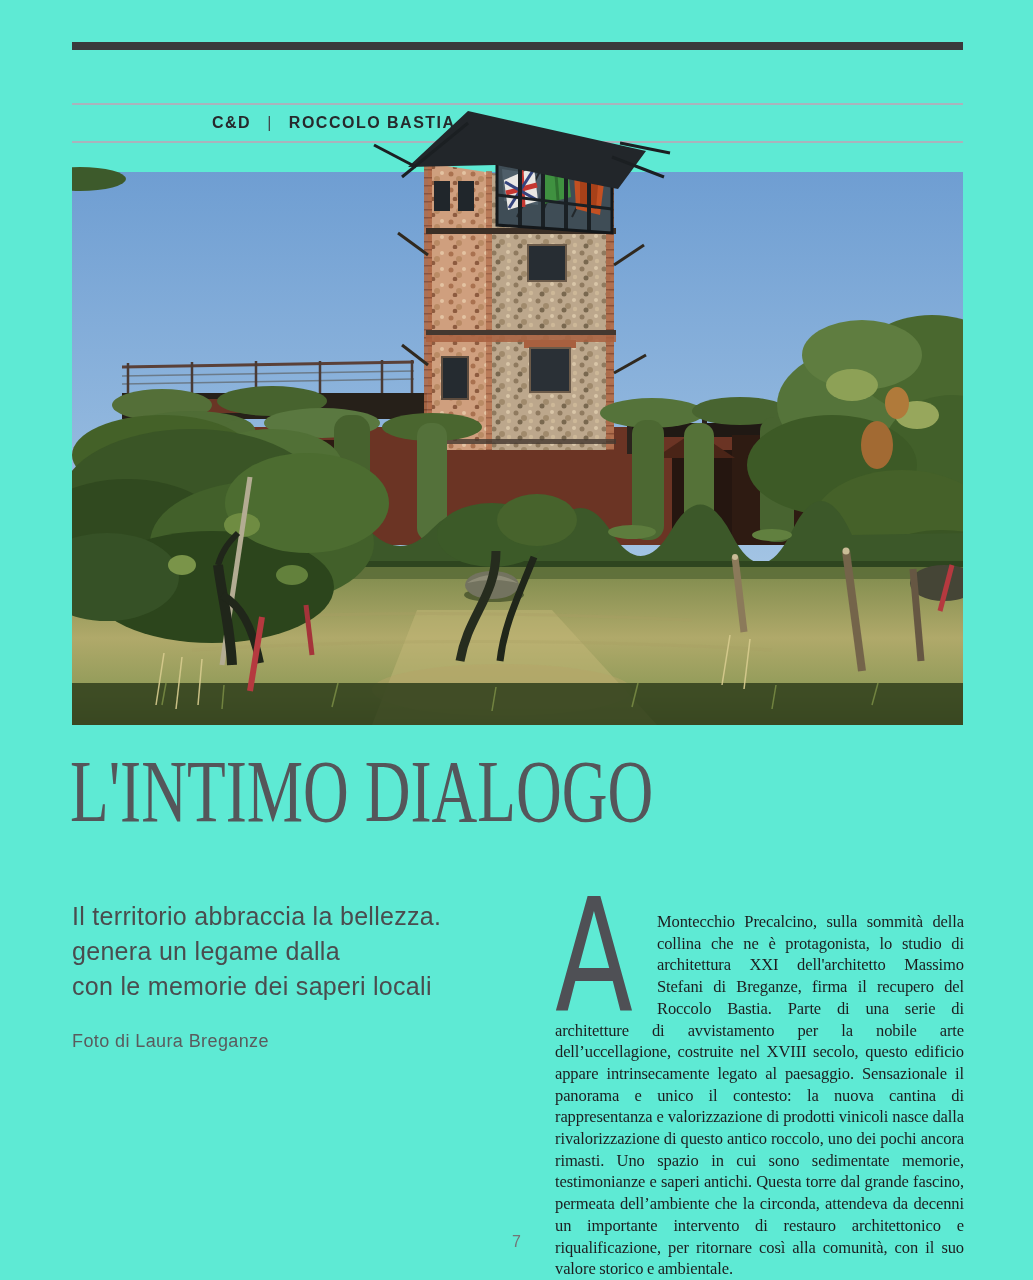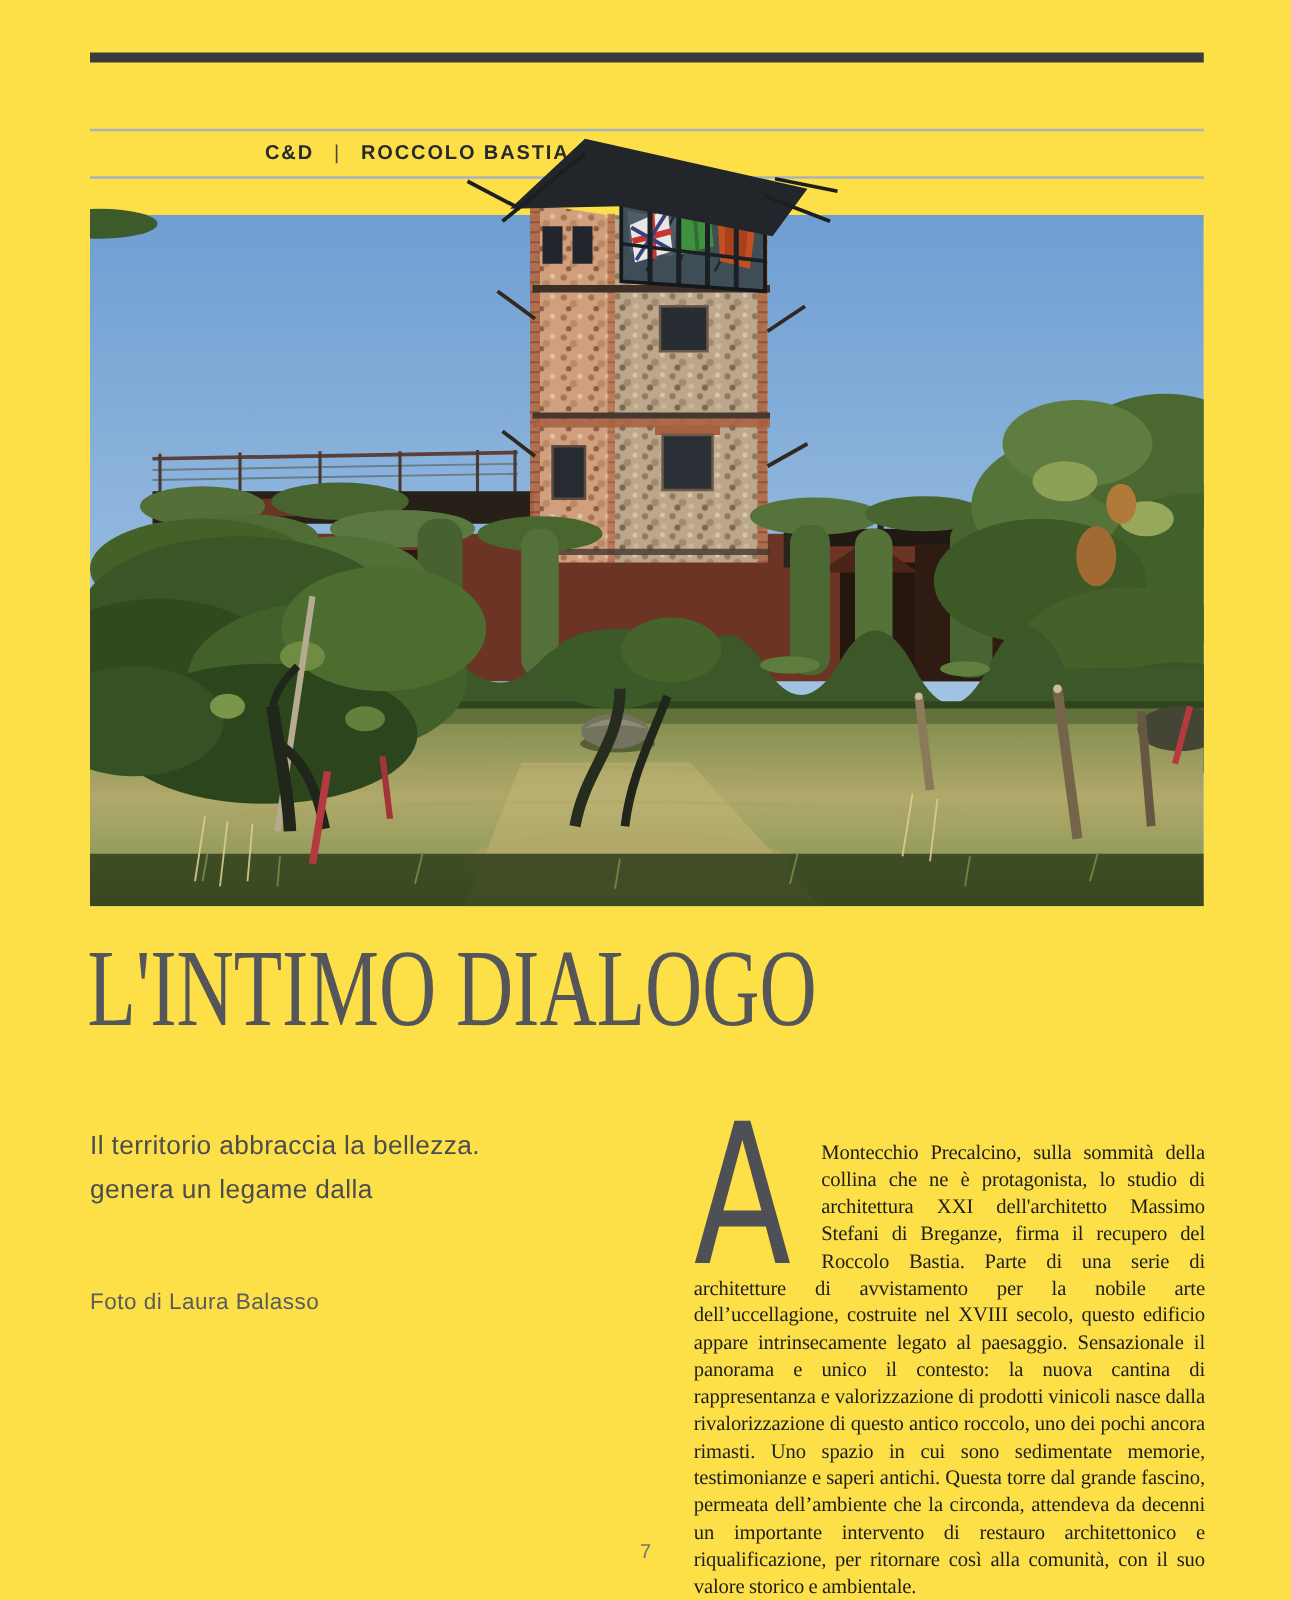--- a/index.html
+++ b/index.html
@@ -1,16 +1,16 @@
 <!DOCTYPE html>
 <html lang="it"><head>
 <meta charset="utf-8">
 <style>
   html,body{margin:0;padding:0;background:#ffffff;}
-  .page{position:relative;width:1033px;height:1280px;background:#fde047;overflow:hidden;
+  .page{position:relative;width:1033px;height:1280px;background:#5eead4;overflow:hidden;
         font-family:"Liberation Sans",sans-serif;}
   
   .topbar{position:absolute;left:72px;top:42px;width:891px;height:8px;background:#3a3a3c;}
   
   .masthead{position:absolute;left:72px;top:103px;width:891px;height:40px;box-sizing:border-box;
             border-top:2px solid #aab3bc;border-bottom:2px solid #aab3bc;
             display:flex;align-items:center;justify-content:space-between;
             padding:0 84px 0 140px;}
   .mast-left{display:flex;align-items:center;gap:16px;font-weight:bold;font-size:16px;
              letter-spacing:1.5px;color:#27292c;white-space:nowrap;}
@@ -21,21 +21,21 @@
   .photo svg{display:block;}
   
   .headline{position:absolute;left:70px;top:752px;color:#55565a;
             font-family:"Liberation Serif",serif;font-weight:normal;}
   .headline .l1{display:inline-block;font-size:88px;line-height:.9;white-space:nowrap;
                 transform:scaleX(.72);transform-origin:0 0;}
   .headline .l2{display:inline-block;font-size:66px;line-height:.95;white-space:nowrap;
                 transform:scaleX(.82);transform-origin:0 0;}
   .headline div{line-height:.9;}
   
-  .standfirst{position:absolute;left:72px;top:899px;font-size:21px;line-height:35px;
+  .standfirst{position:absolute;left:72px;top:899px;font-size:25px;line-height:35px;
               color:#4a4c4e;letter-spacing:.3px;}
   .credit{position:absolute;left:72px;top:1031px;font-size:18px;color:#5a5b5d;letter-spacing:.4px;}
   
   .bodycol{position:absolute;left:555px;top:911px;width:409px;
            font-family:"Liberation Serif",serif;font-size:16.5px;line-height:21.7px;
            color:#1d1d1f;text-align:justify;letter-spacing:-.1px;word-spacing:-.5px;
            -webkit-hyphens:auto;hyphens:auto;}
   .dropcap{float:left;width:94px;height:114px;margin:-12px 8px 0 0;color:#4f5055;}
   .dropcap span{display:inline-block;font-family:"DejaVu Sans",sans-serif;font-size:156px;
                 line-height:114px;transform:scaleX(.73);transform-origin:0 0;}
@@ -302,23 +302,24 @@
     </svg>
   </div>
 
   <div class="headline">
     <div><span class="l1">L'INTIMO DIALOGO</span></div>
   </div>
 
   <div class="standfirst">
     <div>Il territorio abbraccia la bellezza.</div>
     <div>genera un legame dalla</div>
-  </div>
-
-  <div class="credit">Foto di Laura Balasso</div>
+    <div>con le memorie dei saperi locali</div>
+  </div>
+
+  <div class="credit">Foto di Laura Breganze</div>
 
   <div class="bodycol">
     <span class="dropcap"><span>A</span></span><span>Montecchio Precalcino, sulla sommità della collina che ne è protagonista, lo studio di architettura XXI dell'architetto Massimo Stefani di Breganze, firma il recupero del Roccolo Bastia. Parte di una serie di architetture di avvistamento per la nobile arte dell’uccellagione, costruite nel XVIII secolo, questo edificio appare intrinsecamente legato al paesaggio. Sensazionale il panorama e unico il contesto: la nuova cantina di rappresentanza e valorizzazione di prodotti vinicoli nasce dalla rivalorizzazione di questo antico roccolo, uno dei pochi ancora rimasti. Uno spazio in cui sono sedimentate memorie, testimonianze e saperi antichi. Questa torre dal grande fascino, permeata dell’ambiente che la circonda, attendeva da decenni un importante intervento di restauro architettonico e riqualificazione, per ritornare così alla comunità, con il suo valore storico e ambientale.</span>
   </div>
 
   <div class="pagenum">7</div>
 
 </div>
 
 </body></html>

